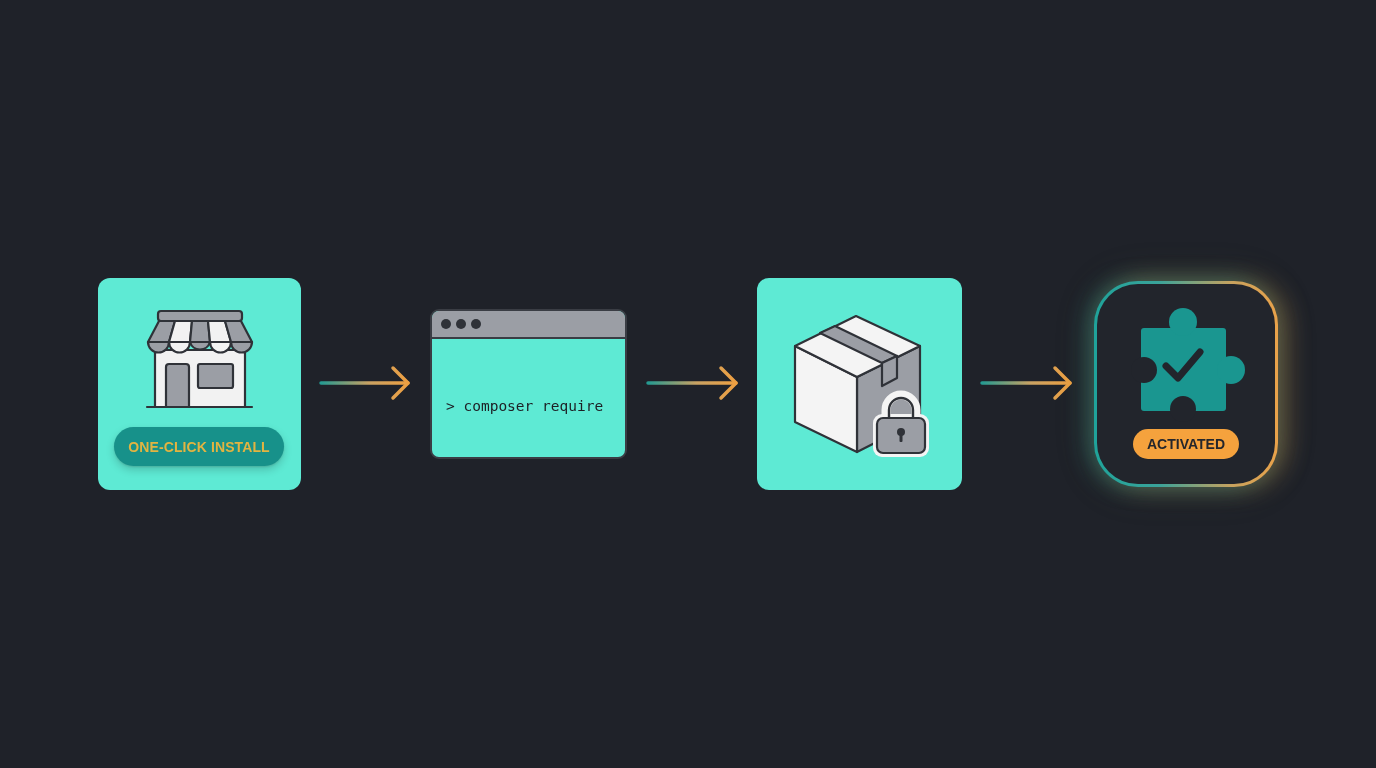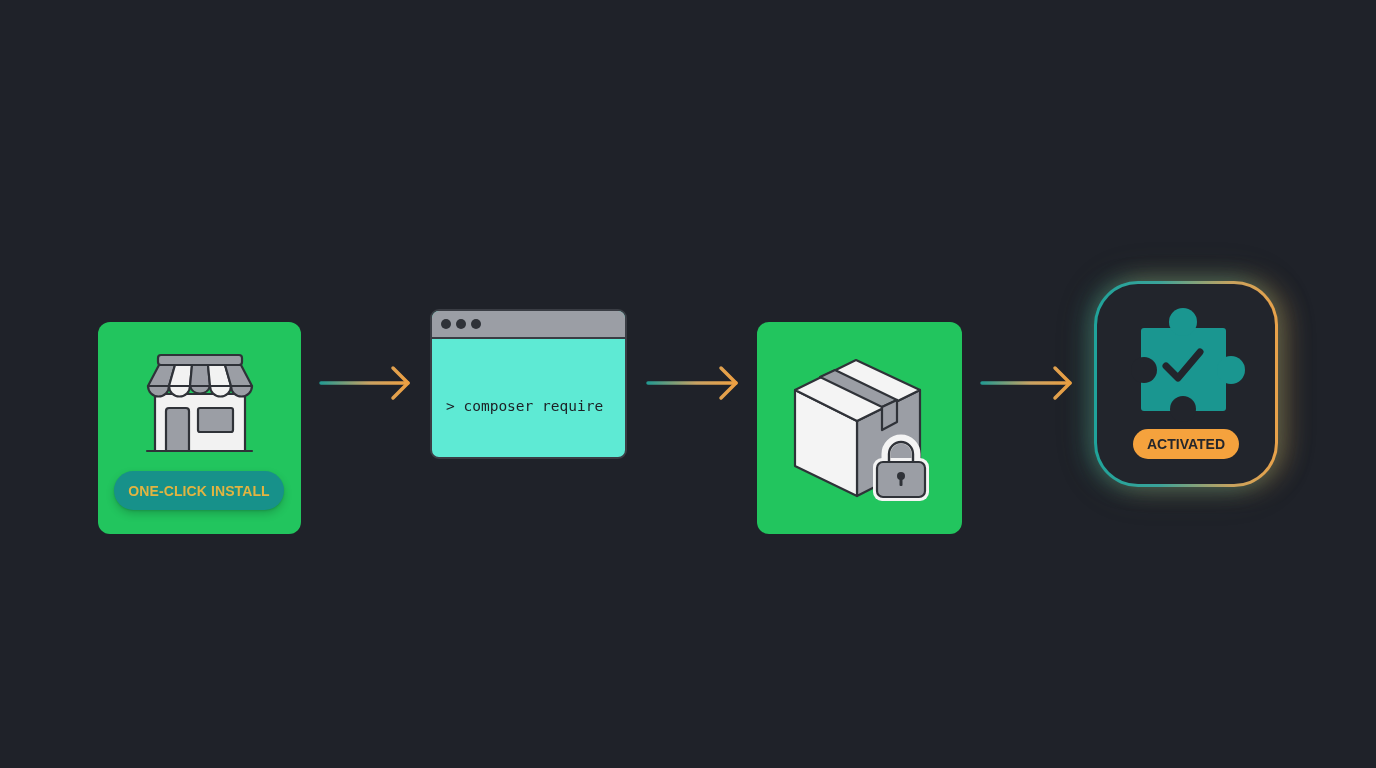--- a/index.html
+++ b/index.html
@@ -9,24 +9,23 @@
     body {
       width: 1376px;
       height: 768px;
       background: #1f2229;
       position: relative;
       overflow: hidden;
       font-family: "Liberation Sans", sans-serif;
     }
     .card {
       position: absolute;
-      background: #22c55e;
+      background: #5eead4;
       border-radius: 12px;
       box-sizing: border-box;
-      margin-top: 44px;
     }
     #card-store { left: 98px; top: 278px; width: 203px; height: 212px; }
     #card-package { left: 757px; top: 278px; width: 205px; height: 212px; }
 
     .icon-svg { position: absolute; overflow: visible; }
 
     .install-btn {
       position: absolute;
       left: 16px; top: 149px;
       width: 170px; height: 39px;

